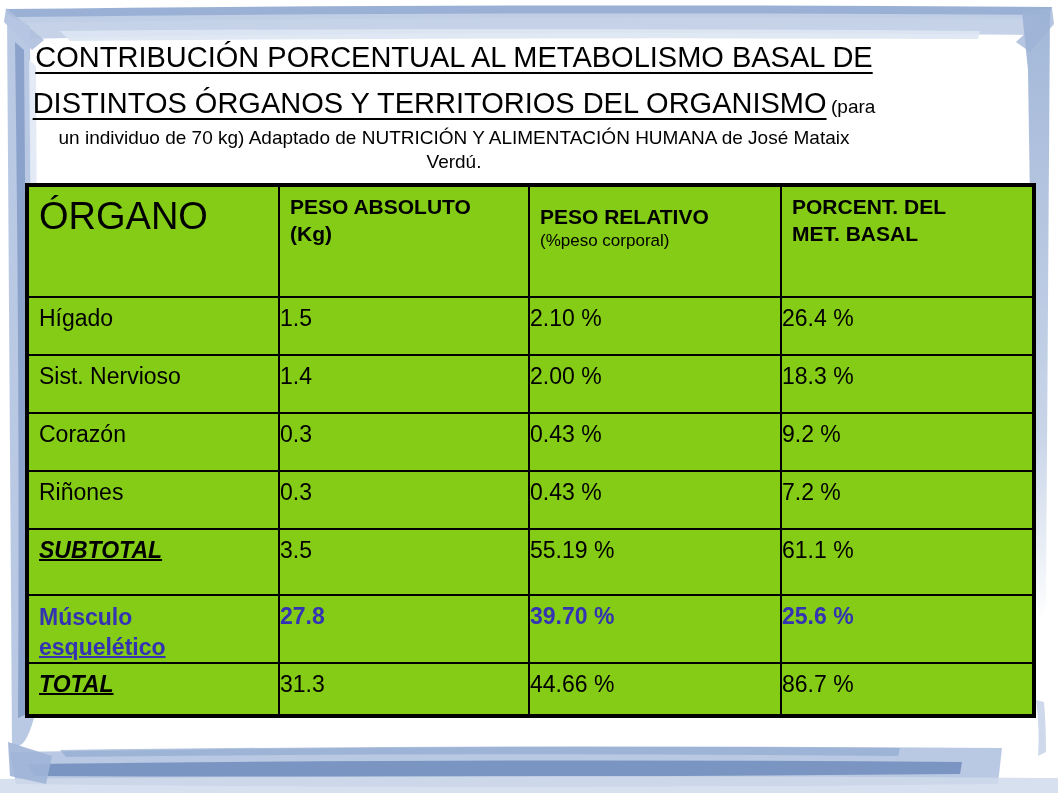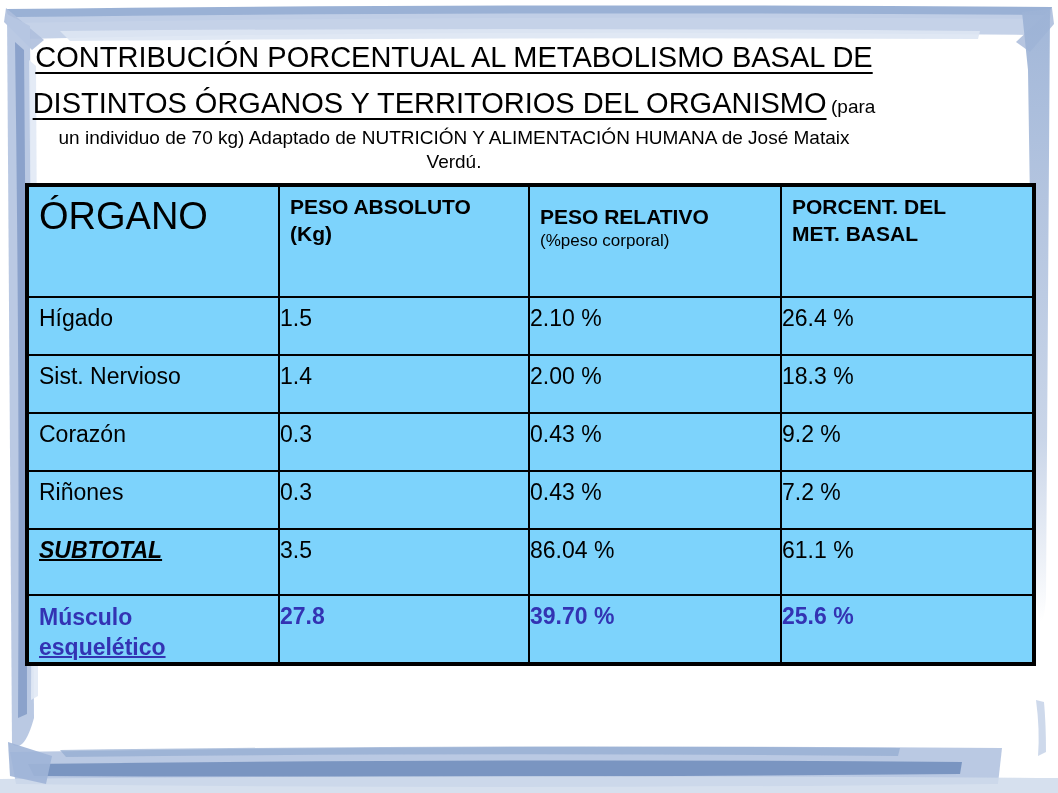--- a/index.html
+++ b/index.html
@@ -16,21 +16,21 @@
   }
   .title .big {
     font-size:29px; line-height:46px;
     text-decoration:underline; text-decoration-thickness:2px; text-underline-offset:5px;
   }
   .title .small { font-size:19px; line-height:24px; }
 
   
   table.organs {
     position:absolute; left:25px; top:183px; width:1007px;
-    border-collapse:collapse; table-layout:fixed; background:#7dd3fc;
+    border-collapse:collapse; table-layout:fixed; background:#84cc16;
     border:4px solid #000;
   }
   .organs th, .organs td {
     border:2px solid #000; vertical-align:top;
     padding:6px 6px 0 10px; font-weight:normal; text-align:left;
     overflow:hidden;
   }
   .organs thead tr   { height:112px; }
   .organs tbody tr   { height:58px; }
   .organs tr.row-subtotal { height:66px; }
@@ -141,27 +141,33 @@
       </tr>
       <tr>
         <td class="organ">Riñones</td>
         <td class="num">0.3</td>
         <td class="num">0.43 %</td>
         <td class="num">7.2 %</td>
       </tr>
       <tr class="row-subtotal">
         <td class="organ">SUBTOTAL</td>
         <td class="num">3.5</td>
-        <td class="num">86.04 %</td>
+        <td class="num">55.19 %</td>
         <td class="num">61.1 %</td>
       </tr>
       <tr class="row-muscle">
         <td class="organ">
           <span class="oline">Músculo</span>
           <span class="oline u">esquelético</span>
         </td>
         <td class="num">27.8</td>
         <td class="num">39.70 %</td>
         <td class="num">25.6 %</td>
       </tr>
+      <tr class="row-total">
+        <td class="organ">TOTAL</td>
+        <td class="num">31.3</td>
+        <td class="num">44.66 %</td>
+        <td class="num">86.7 %</td>
+      </tr>
     </tbody>
   </table>
 </div>
 
 </body></html>

